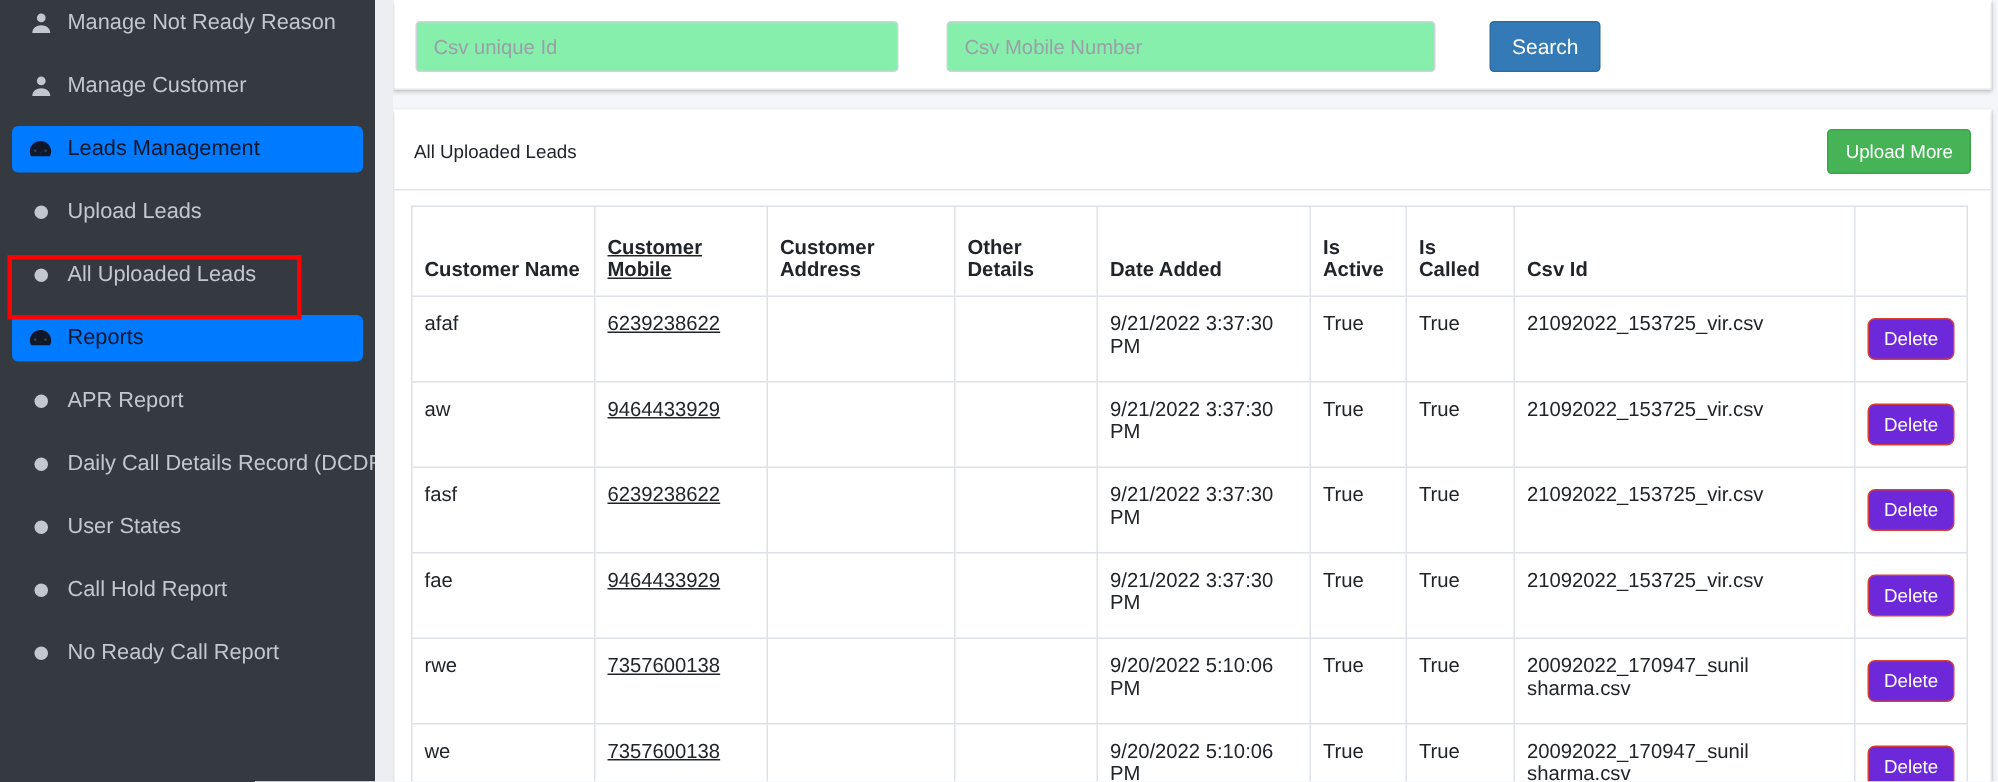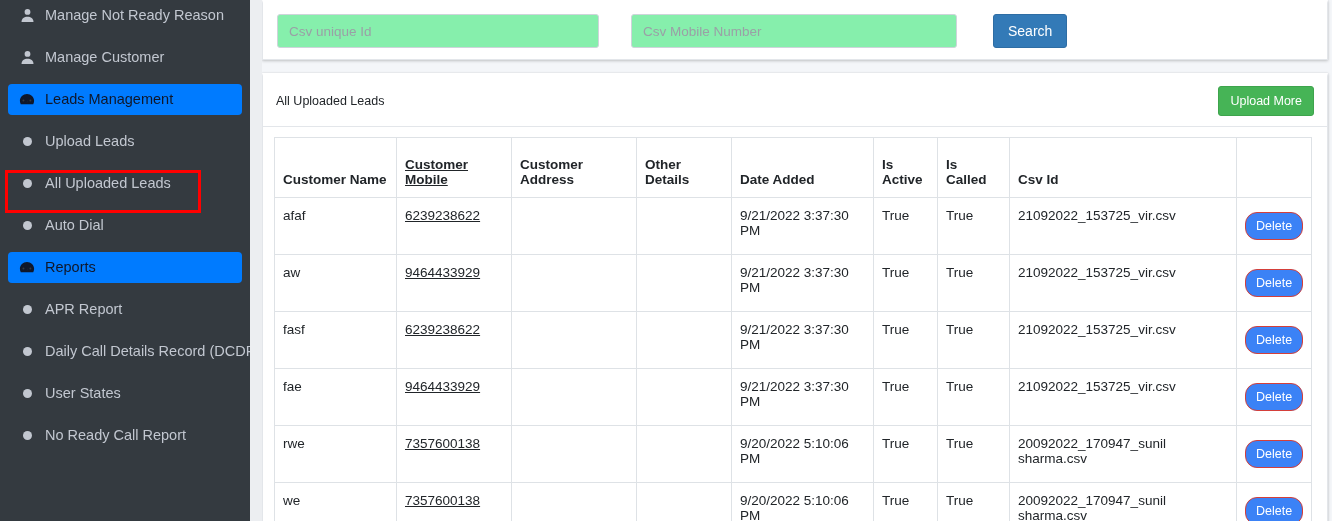--- a/index.html
+++ b/index.html
@@ -135,23 +135,23 @@
   tbody td {
     border: 1px solid #dee2e6;
     padding: 10px 8px;
     font-size: 13.5px;
     color: #212529;
     vertical-align: top;
     height: 57px;
   }
   td.action-cell { padding: 8px; vertical-align: middle; }
   .delete-button {
-    background: #3b82f6;
+    background: #6d28d9;
     border: 1px solid #d43f3a;
-    border-radius: 12px;
+    border-radius: 5px;
     color: #fff;
     font-size: 12.5px;
     padding: 6px 10px;
     cursor: pointer;
     font-family: "Liberation Sans", sans-serif;
   }
   .c-name    { width: 122px; }
   .c-mobile  { width: 115px; text-decoration: underline; }
   .c-address { width: 125px; }
   .c-other   { width: 95px; }
@@ -202,26 +202,20 @@
             <span class="dot"></span>
           </span>
           <span class="nav-label">Upload Leads</span>
         </li>
         <li class="nav-item">
           <span class="ico">
             <span class="dot"></span>
           </span>
           <span class="nav-label">All Uploaded Leads</span>
         </li>
-        <li class="nav-item">
-          <span class="ico">
-            <span class="dot"></span>
-          </span>
-          <span class="nav-label">Auto Dial</span>
-        </li>
         <li class="nav-item active">
           <span class="ico">
             <svg width="16" height="16" viewBox="0 0 18 18" fill="currentColor">
               <path d="M9 2.2C4.6 2.2 1 5.6 1 9.9c0 1.4.4 2.7 1 3.8h14c.6-1.1 1-2.4 1-3.8 0-4.3-3.6-7.7-8-7.7z"></path>
               <circle cx="5" cy="9.5" r="1.1" fill="#343a40"></circle>
               <circle cx="12.8" cy="9.5" r="1.1" fill="#343a40"></circle>
               <path d="M8.4 12.6 L11.8 6.2 L9.2 11.6 Z" fill="#343a40"></path>
             </svg>
           </span>
           <span class="nav-label">Reports</span>
@@ -236,20 +230,26 @@
           <span class="ico">
             <span class="dot"></span>
           </span>
           <span class="nav-label">Daily Call Details Record (DCDR)</span>
         </li>
         <li class="nav-item">
           <span class="ico">
             <span class="dot"></span>
           </span>
           <span class="nav-label">User States</span>
+        </li>
+        <li class="nav-item">
+          <span class="ico">
+            <span class="dot"></span>
+          </span>
+          <span class="nav-label">Call Hold Report</span>
         </li>
         <li class="nav-item">
           <span class="ico">
             <span class="dot"></span>
           </span>
           <span class="nav-label">No Ready Call Report</span>
         </li>
       </ul>
     <div id="hl-box"></div>
   </nav>

